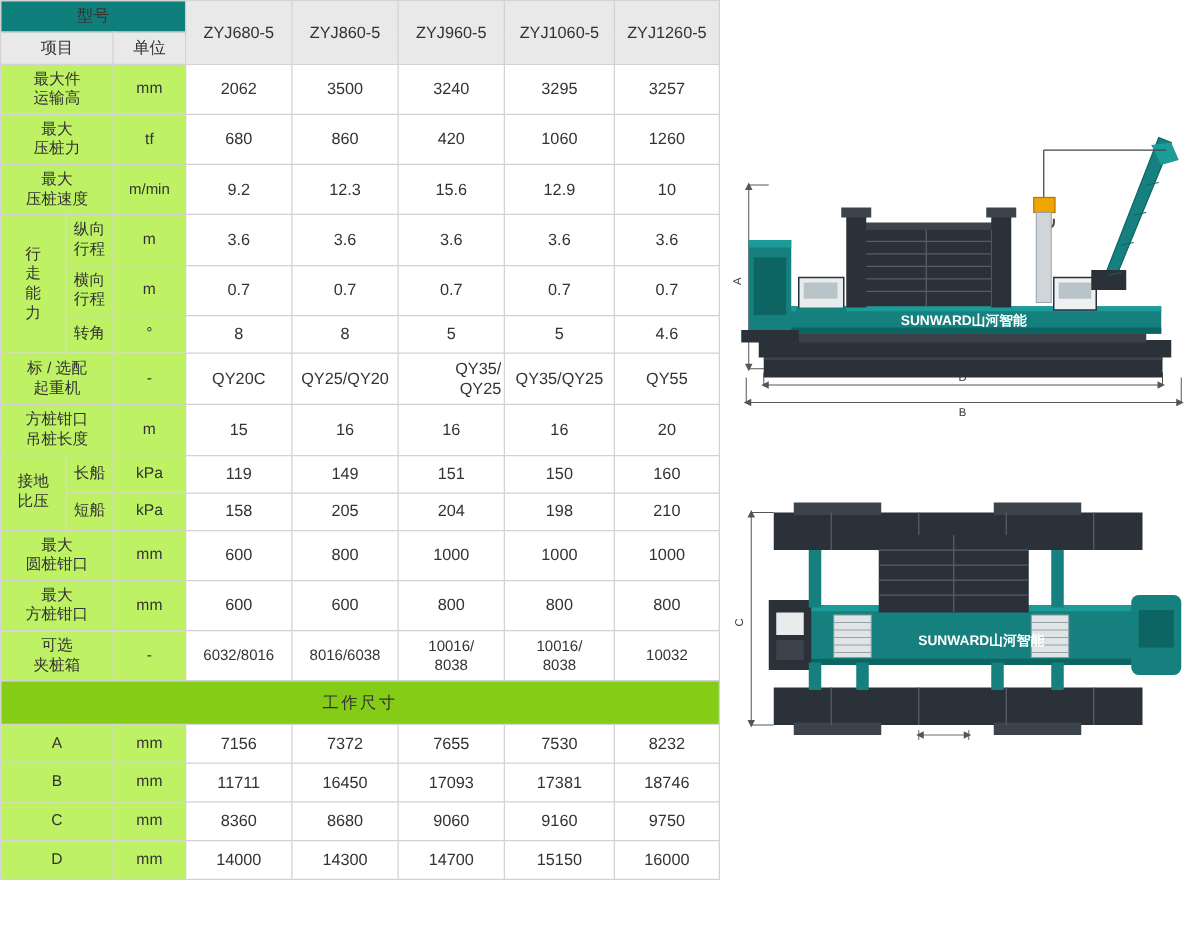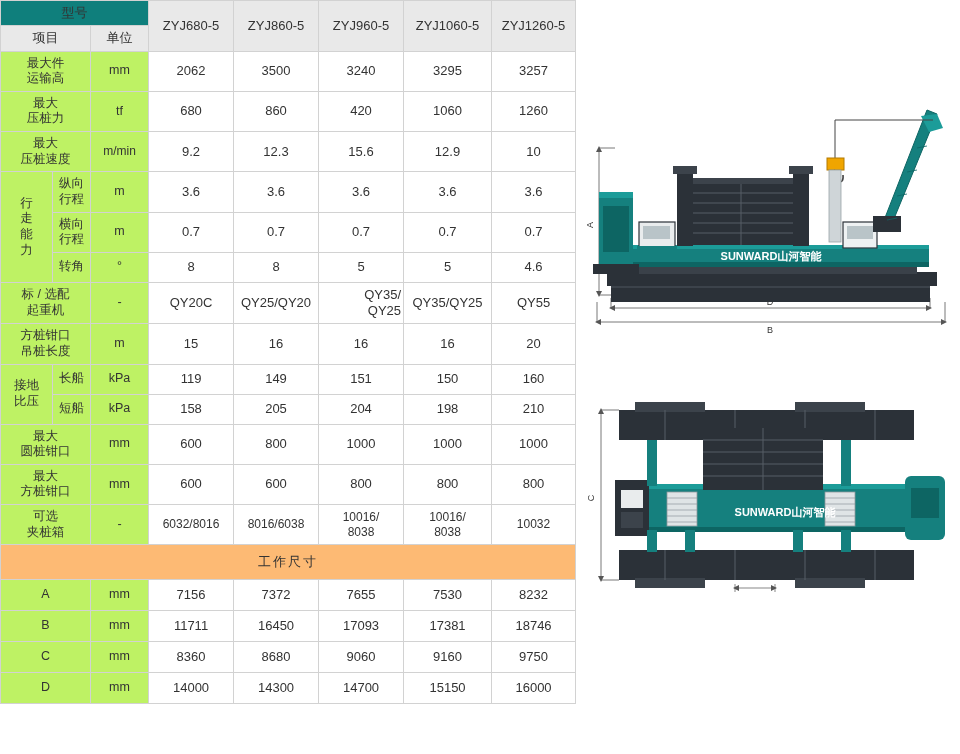--- a/index.html
+++ b/index.html
@@ -44,21 +44,21 @@
     background:#bef264;
     font-size:12.5px;
   }
   .unit{
     background:#bef264;
     font-size:12.5px;
   }
   .val{background:#ffffff;font-size:13px;}
   .rowh{height:38px;}
   .section-band{
-    background:#fdba74;
+    background:#84cc16;
     color:#fff;
     font-weight:bold;
     letter-spacing:2px;
     height:26px;
     border:1px solid #0f7f7c;
     margin-top:36px;
   }
   .sm{font-size:12px;}
 
   

